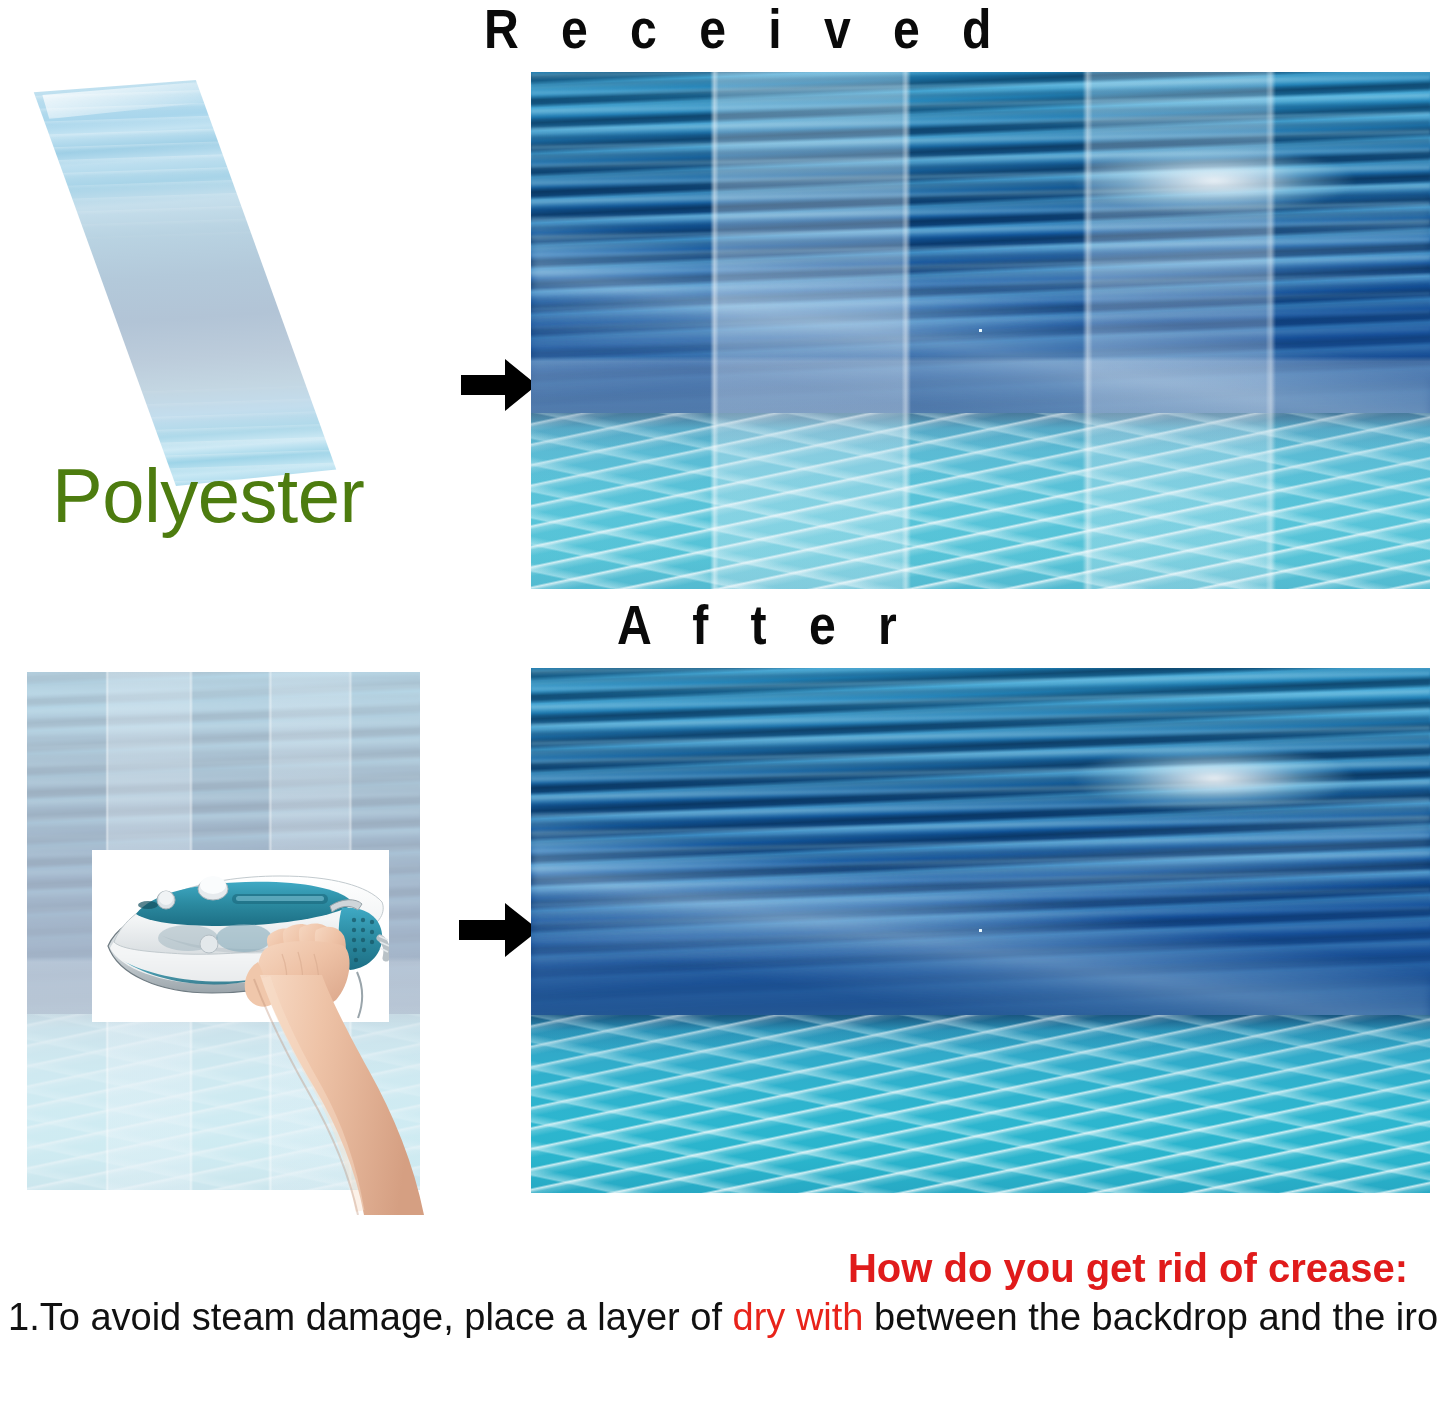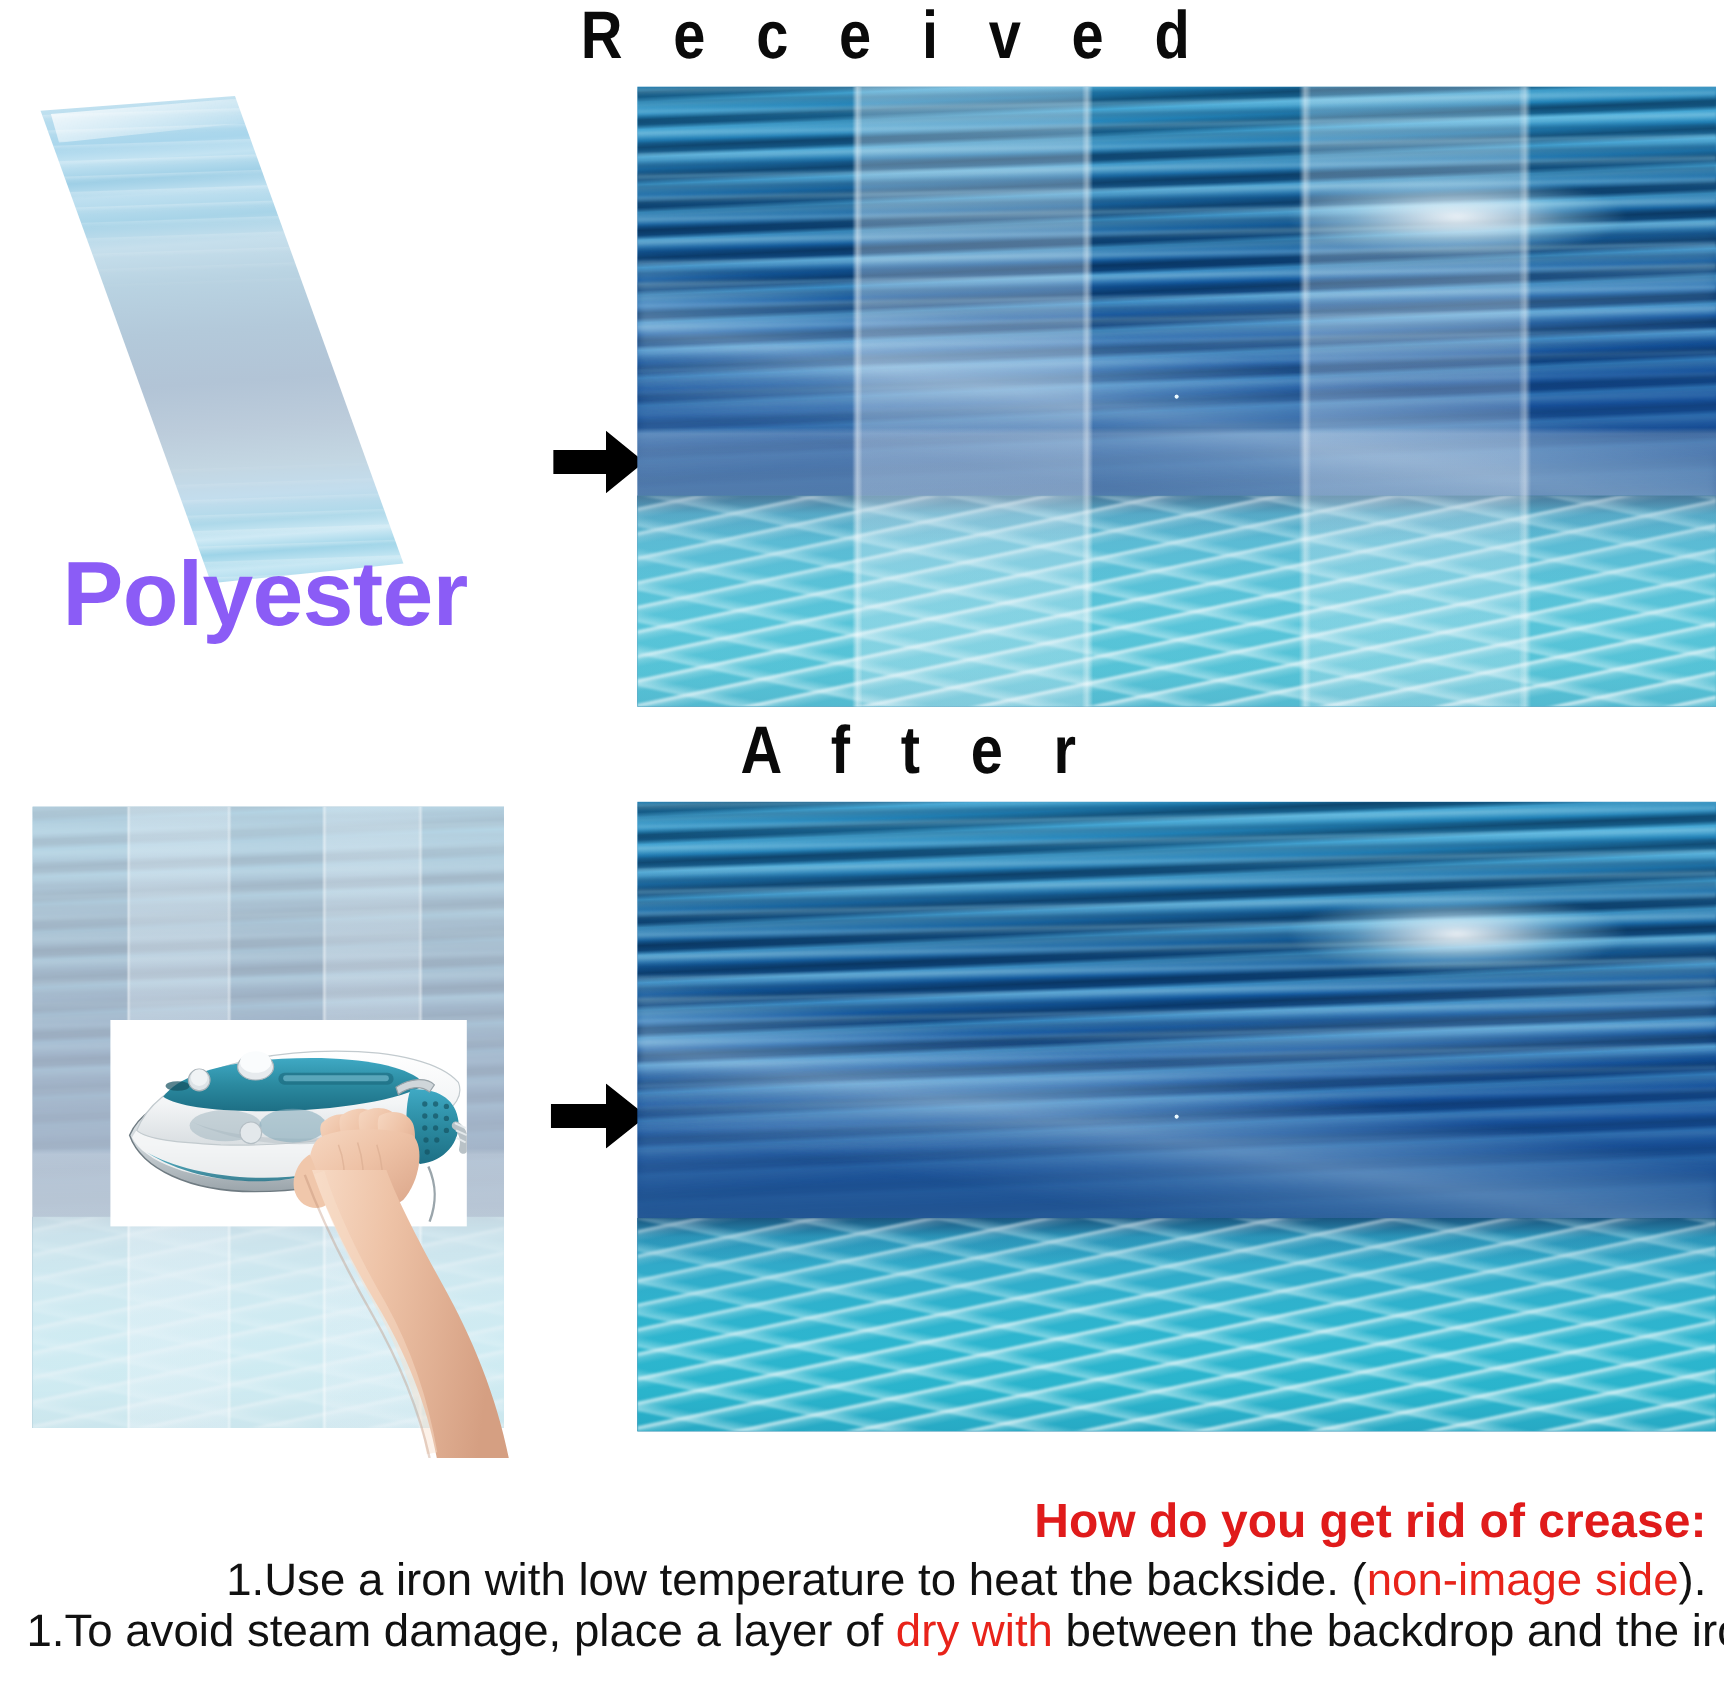--- a/index.html
+++ b/index.html
@@ -28,22 +28,22 @@
     transform-origin: left center;
   }
   #heading-received { left: 484px; top: -4px; font-size: 56px; }
   #heading-after    { left: 617px; top: 592px; font-size: 56px; }
 
   
   #polyester-label {
     position: absolute;
     left: 52px; top: 452px;
     font-size: 76px;
-    color: #8b5cf6;
-    font-weight: 700;
+    color: #4d7c0f;
+    font-weight: 400;
     letter-spacing: -0.5px;
     white-space: nowrap;
   }
 
   
   #folded-fabric {
     position: absolute;
     left: 14px; top: 78px;
     width: 360px; height: 410px;
   }
@@ -257,21 +257,21 @@
   #forearm {
     position: absolute;
     left: 252px; top: 975px;
     width: 175px; height: 240px;
     pointer-events: none;
   }
 
   
   #instructions {
     position: absolute;
-    left: 22px; top: 1248px;
+    left: 8px; top: 1248px;
     width: 1400px;
   }
   #instructions-title {
     font-family: "Liberation Sans Narrow", "Liberation Sans", sans-serif;
     font-size: 40px;
     font-weight: 700;
     color: #e01b1b;
     line-height: 1.0;
     letter-spacing: 0px;
     margin-bottom: 8px;
@@ -463,18 +463,17 @@
     <div class="bd-layer bd-ray2"></div>
     <div class="bd-layer bd-bubbles"></div>
     <div class="bd-layer bd-sand"></div>
     <div class="bd-layer bd-sandshade"></div>
     <div class="bd-layer bd-caustics"></div>
   </div>
 
   <div id="instructions">
     <div id="instructions-title">How do you get rid of crease:</div>
 
-    <div class="instruction-line"><span>1.Use a iron with low temperature to heat the backside. (</span><span class="hl-red">non-image side</span><span>).</span></div>
 
     <div class="instruction-line"><span>1.To avoid steam damage, place a layer of </span><span class="hl-red">dry with</span><span> between the backdrop and the iron.</span></div>
   </div>
 
 </div>
 
 </body></html>

